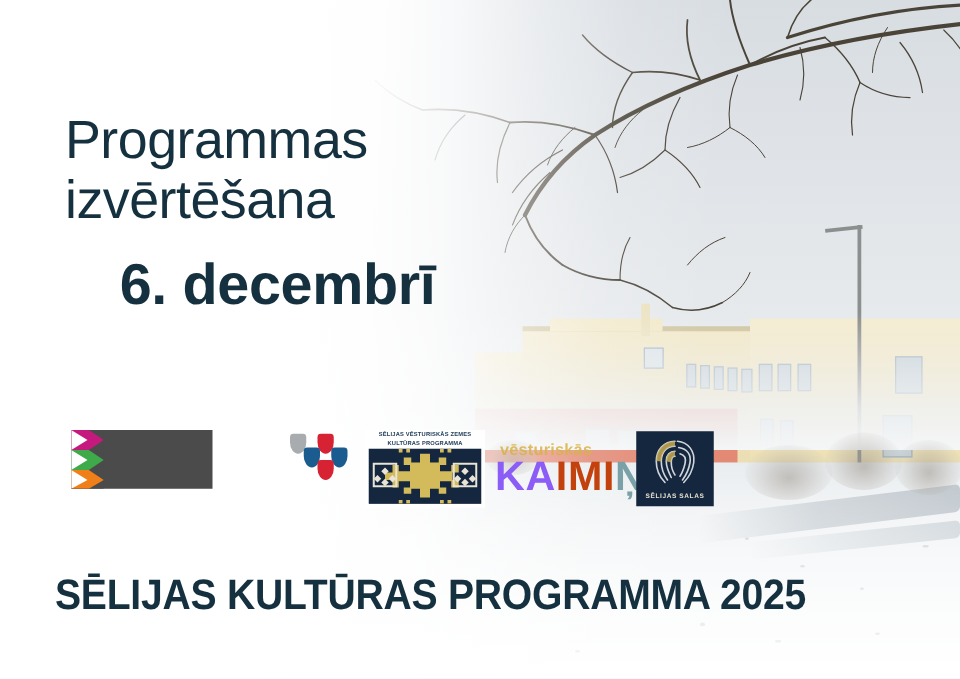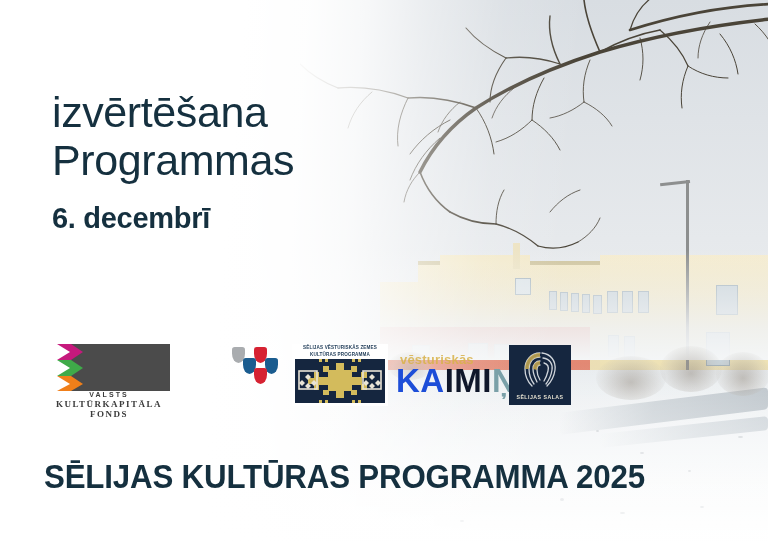--- a/index.html
+++ b/index.html
@@ -160,25 +160,26 @@
     color: #15303f;
     line-height: 1.12;
   }
   .hl-light {
     font-size: 43px;
     font-weight: 400;
     letter-spacing: -0.4px;
     display: block;
   }
   .hl-bold {
-    font-size: 29px;
+    font-size: 46px;
     font-weight: 700;
     letter-spacing: -0.3px;
     display: block;
     margin-top: 18px;
+    text-align: center;
   }
   .hl-bold.second { margin-top: 10px; }
 
   
   .logos {
     position: absolute;
     left: 44px; top: 341px;
     display: flex;
     align-items: center;
     gap: 0;
@@ -231,22 +232,22 @@
   .kaimini-part {
     position: absolute; left: 6px; top: 8px;
     font-size: 13px; font-weight: 700; color: #d9b24a; opacity: .85;
     letter-spacing: .2px;
   }
   .kaimini-word {
     position: absolute; left: 2px; top: 20px;
     font-size: 33px; font-weight: 700; letter-spacing: .5px;
     line-height: 1;
   }
-  .k-a { color: #1d4ed8; }
-  .k-b { color: #0f172a; }
+  .k-a { color: #8b5cf6; }
+  .k-b { color: #c2410c; }
   .k-c { color: #7aa0a8; }
 
   
   .selsalas { position: relative; width: 62px; height: 60px; margin-left: 7px; background: #15263f; }
   .selsalas-mark { position: absolute; left: 11px; top: 5px; width: 40px; height: 38px; }
   .selsalas-text {
     position: absolute; left: 0; bottom: 5px; width: 62px; text-align: center;
     color: #e8e3d2; font-size: 5.2px; font-weight: 700; letter-spacing: .5px;
   }
 
@@ -365,42 +366,38 @@
     <div class="snow-speck" style="left:620px;top:512px;width:5px;height:2px;"></div>
     <div class="snow-speck" style="left:700px;top:506px;width:4px;height:2px;"></div>
     <div class="snow-speck" style="left:460px;top:520px;width:4px;height:2px;"></div>
     <div class="snow-speck" style="left:738px;top:436px;width:5px;height:2px;"></div>
   </div>
 
   <div class="fade-left"></div>
   <div class="fade-bottom"></div>
 
   <div class="headline">
+    <span class="hl-light">Programmas</span>
     <span class="hl-light">izvērtēšana</span>
-    <span class="hl-light">Programmas</span>
     <span class="hl-bold">6. decembrī</span>
   </div>
 
   <div class="logos">
 
     <div class="vkkf">
       <div class="vkkf-block"></div>
       <svg class="vkkf-chev" viewBox="0 0 26 47">
         <rect x="0" y="0" width="26" height="47" fill="#4b4b4b"></rect>
         <path d="M0 0 H14 L26 8 L14 16 H0 Z" fill="#c6197d"></path>
         <path d="M0 16 H14 L26 24 L14 32 H0 Z" fill="#3faa49"></path>
         <path d="M0 32 H14 L26 40 L14 47 H0 Z" fill="#f07f1a"></path>
         <path d="M0 0 L13 8 L0 16 Z" fill="#ffffff"></path>
         <path d="M0 16 L13 24 L0 32 Z" fill="#ffffff"></path>
         <path d="M0 32 L13 40 L0 47 Z" fill="#ffffff"></path>
       </svg>
-      <div class="vkkf-text">
-        <div class="vkkf-l1">VALSTS</div>
-        <div class="vkkf-l2">KULTŪRKAPITĀLA FONDS</div>
-      </div>
     </div>
 
     <div class="lvz">
       <div class="lvz-shields">
         <div class="shield" style="left:0px;top:0px;background:#a9acaf;"></div>
         <div class="shield" style="left:22px;top:0px;background:#d62232;"></div>
         <div class="shield" style="left:11px;top:11px;background:#1a5c8f;"></div>
         <div class="shield" style="left:33px;top:11px;background:#1a5c8f;"></div>
         <div class="shield" style="left:22px;top:21px;background:#d62232;"></div>
       </div>

